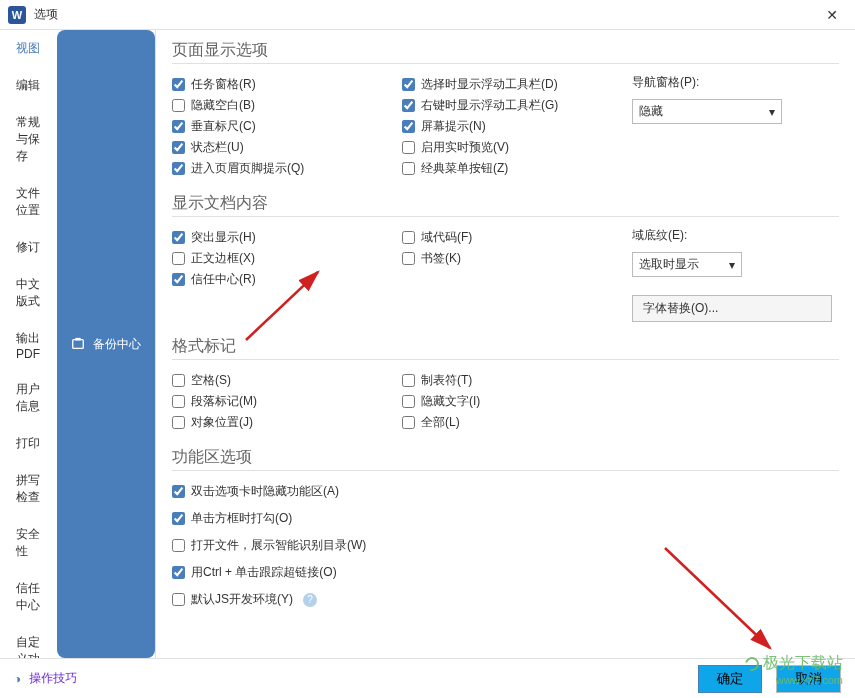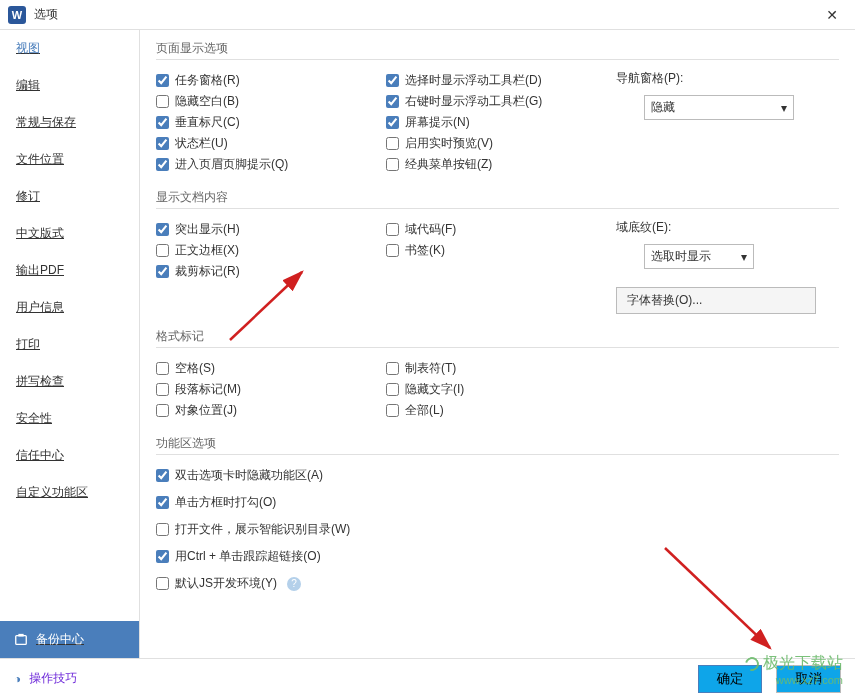--- a/index.html
+++ b/index.html
@@ -5,36 +5,36 @@
 * { box-sizing: border-box; margin: 0; padding: 0; }
 body { font-family: "Microsoft YaHei", Arial, sans-serif; font-size: 12px; color: #333; background: #fff; width: 855px; height: 698px; overflow: hidden; position: relative; }
 
 .titlebar { height: 30px; display: flex; align-items: center; border-bottom: 1px solid #e0e0e0; padding: 0 8px; }
 .app-icon { width: 18px; height: 18px; background: #2b579a; color: #fff; display: flex; align-items: center; justify-content: center; border-radius: 3px; font-weight: bold; font-size: 11px; margin-right: 8px; }
 .title-text { flex: 1; }
 .close-btn { width: 30px; height: 30px; display: flex; align-items: center; justify-content: center; cursor: pointer; font-size: 14px; }
 
 .main { display: flex; height: 628px; }
 
-.sidebar { width: 140px; border-right: 1px solid #e0e0e0; display: flex; flex-direction: column; text-decoration: underline; }
+.sidebar { width: 156px; border-right: 1px solid #e0e0e0; display: flex; flex-direction: row; }
 .sidebar-items { flex: 1; overflow-y: auto; }
 .sidebar-item { padding: 10px 16px; cursor: pointer; color: #333; }
 .sidebar-item.active { color: #4a7ebb; }
-.backup-btn { background: #4a7ebb; color: #fff; padding: 10px 14px; display: flex; align-items: center; gap: 8px; cursor: pointer; }
+.backup-btn { background: #4a7ebb; color: #fff; padding: 10px 14px; display: flex; align-items: center; gap: 8px; cursor: pointer; border-radius: 8px; }
 .backup-icon { width: 14px; height: 14px; }
 
 .content { flex: 1; padding: 10px 16px; overflow-y: auto; position: relative; }
 .section { margin-bottom: 14px; }
-.section-title { color: #666; font-size: 12px; border-bottom: 1px solid #e0e0e0; padding-bottom: 2px; margin-bottom: 10px; }
+.section-title { color: #666; font-size: 16px; border-bottom: 1px solid #e0e0e0; padding-bottom: 2px; margin-bottom: 10px; }
 .row-grid2 { display: grid; grid-template-columns: 220px 220px 200px; gap: 2px 10px; align-items: start; }
 .ck { display: flex; align-items: center; gap: 6px; cursor: pointer; padding: 2px 0; }
 .ck input[type=checkbox] { width: 13px; height: 13px; accent-color: #4a7ebb; cursor: pointer; }
 .col3 { display: flex; flex-direction: column; gap: 6px; }
 .lbl { color: #333; margin-bottom: 2px; }
-.select { border: 1px solid #bbb; background: #fff; padding: 3px 6px; width: 150px; display: flex; justify-content: space-between; align-items: center; cursor: pointer; margin-left: 28px; }
+.select { border: 1px solid #bbb; background: #fff; padding: 3px 6px; width: 150px; display: flex; justify-content: space-between; align-items: center; cursor: pointer; }
 .btn-small { border: 1px solid #bbb; background: #f5f5f5; padding: 4px 10px; cursor: pointer; display: inline-block; }
 .single-col .ck { margin-bottom: 6px; }
 .help-icon { width: 14px; height: 14px; border-radius: 50%; background: #b4d0ea; color: #fff; font-size: 10px; display: inline-flex; align-items: center; justify-content: center; margin-left: 4px; }
 
 .footer { height: 40px; border-top: 1px solid #e0e0e0; display: flex; align-items: center; padding: 0 14px; gap: 8px; }
 .tips-icon { color: #4a7ebb; }
 .tips-text { color: #6d28d9; flex: 1; }
 .dlg-btn { border: 1px solid #bbb; background: #0ea5e9; padding: 4px 18px; cursor: pointer; margin-left: 6px; }
 .dlg-btn.primary { border: 1px solid #4a7ebb; }
 
@@ -145,21 +145,21 @@
             <label class="ck">
               <input type="checkbox" checked="" style="">
               <span>突出显示(H)</span>
             </label>
             <label class="ck">
               <input type="checkbox" style="">
               <span>正文边框(X)</span>
             </label>
             <label class="ck">
               <input type="checkbox" checked="" style="">
-              <span>裁剪标记(R)</span>
+              <span>信任中心(R)</span>
             </label>
           </div>
         <div id="dc-col2">
             <label class="ck">
               <input type="checkbox" style="">
               <span>域代码(F)</span>
             </label>
             <label class="ck">
               <input type="checkbox" style="">
               <span>书签(K)</span>

